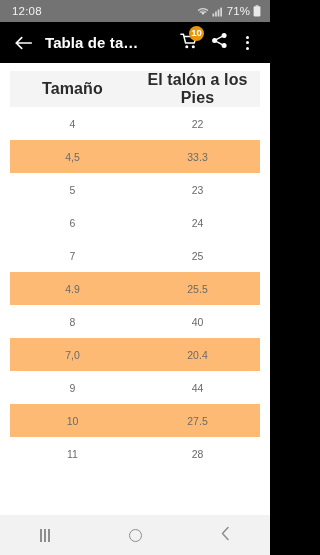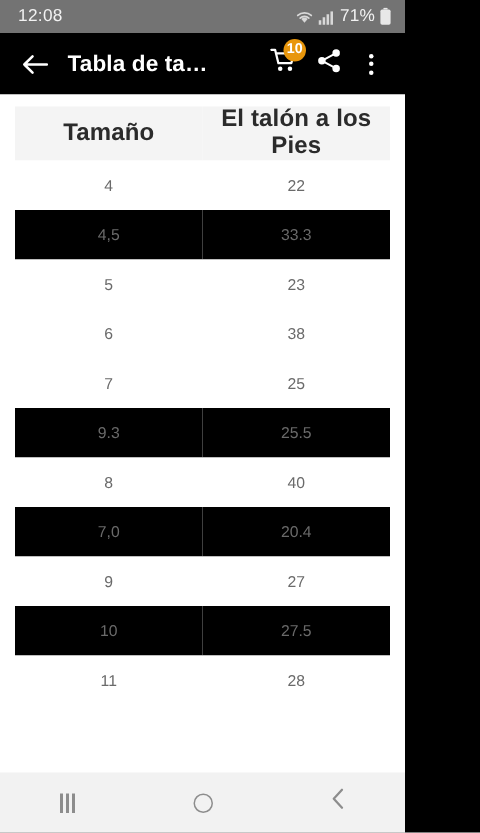--- a/index.html
+++ b/index.html
@@ -146,21 +146,21 @@
     font-size: 16px;
     font-weight: bold;
     letter-spacing: .1px;
   }
   .size-table td {
     color: #6a6a6a;
     font-size: 10.5px;
     font-weight: normal;
   }
   .size-table tbody tr.striped td {
-    background: #000000;
+    background: #fdba74;
   }
   .size-table tbody tr.plain td {
     background: #ffffff;
   }
 
   
   .nav-bar {
     height: 40px;
     background: #f2f2f2;
     display: flex;
@@ -279,41 +279,41 @@
           <tr class="striped">
             <td>4,5</td>
             <td>33.3</td>
           </tr>
           <tr class="plain">
             <td>5</td>
             <td>23</td>
           </tr>
           <tr class="plain">
             <td>6</td>
-            <td>38</td>
+            <td>24</td>
           </tr>
           <tr class="plain">
             <td>7</td>
             <td>25</td>
           </tr>
           <tr class="striped">
-            <td>9.3</td>
+            <td>4.9</td>
             <td>25.5</td>
           </tr>
           <tr class="plain">
             <td>8</td>
             <td>40</td>
           </tr>
           <tr class="striped">
             <td>7,0</td>
             <td>20.4</td>
           </tr>
           <tr class="plain">
             <td>9</td>
-            <td>27</td>
+            <td>44</td>
           </tr>
           <tr class="striped">
             <td>10</td>
             <td>27.5</td>
           </tr>
           <tr class="plain">
             <td>11</td>
             <td>28</td>
           </tr>
         </tbody>

